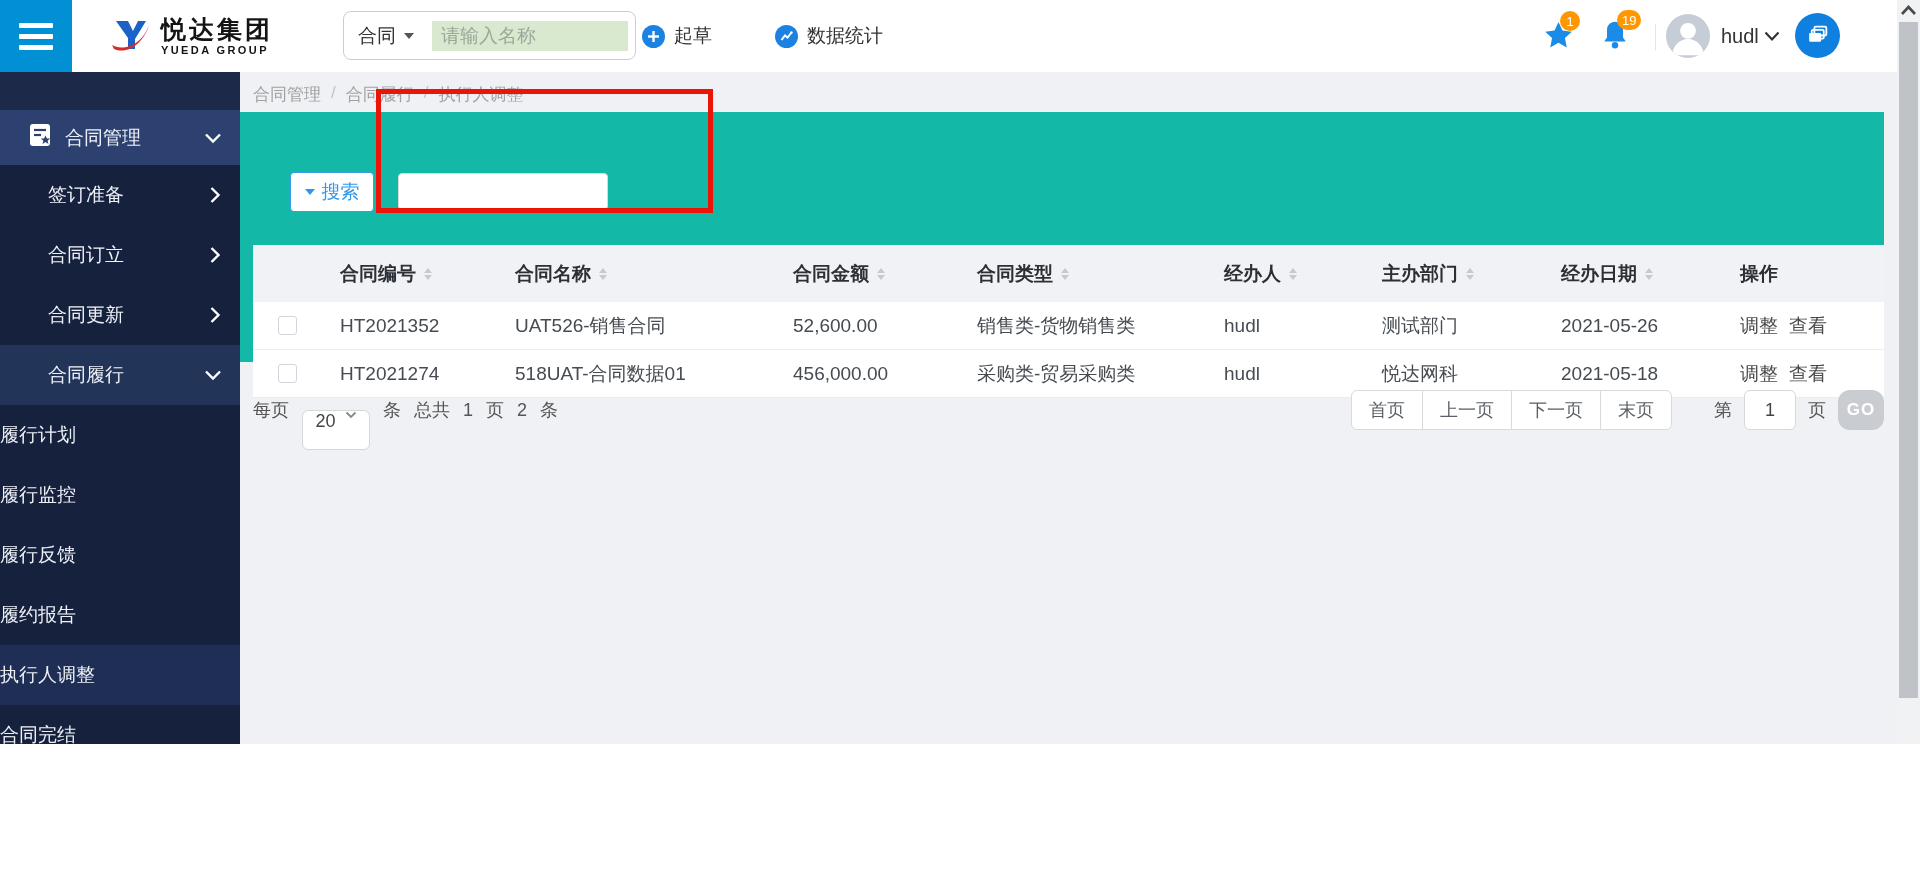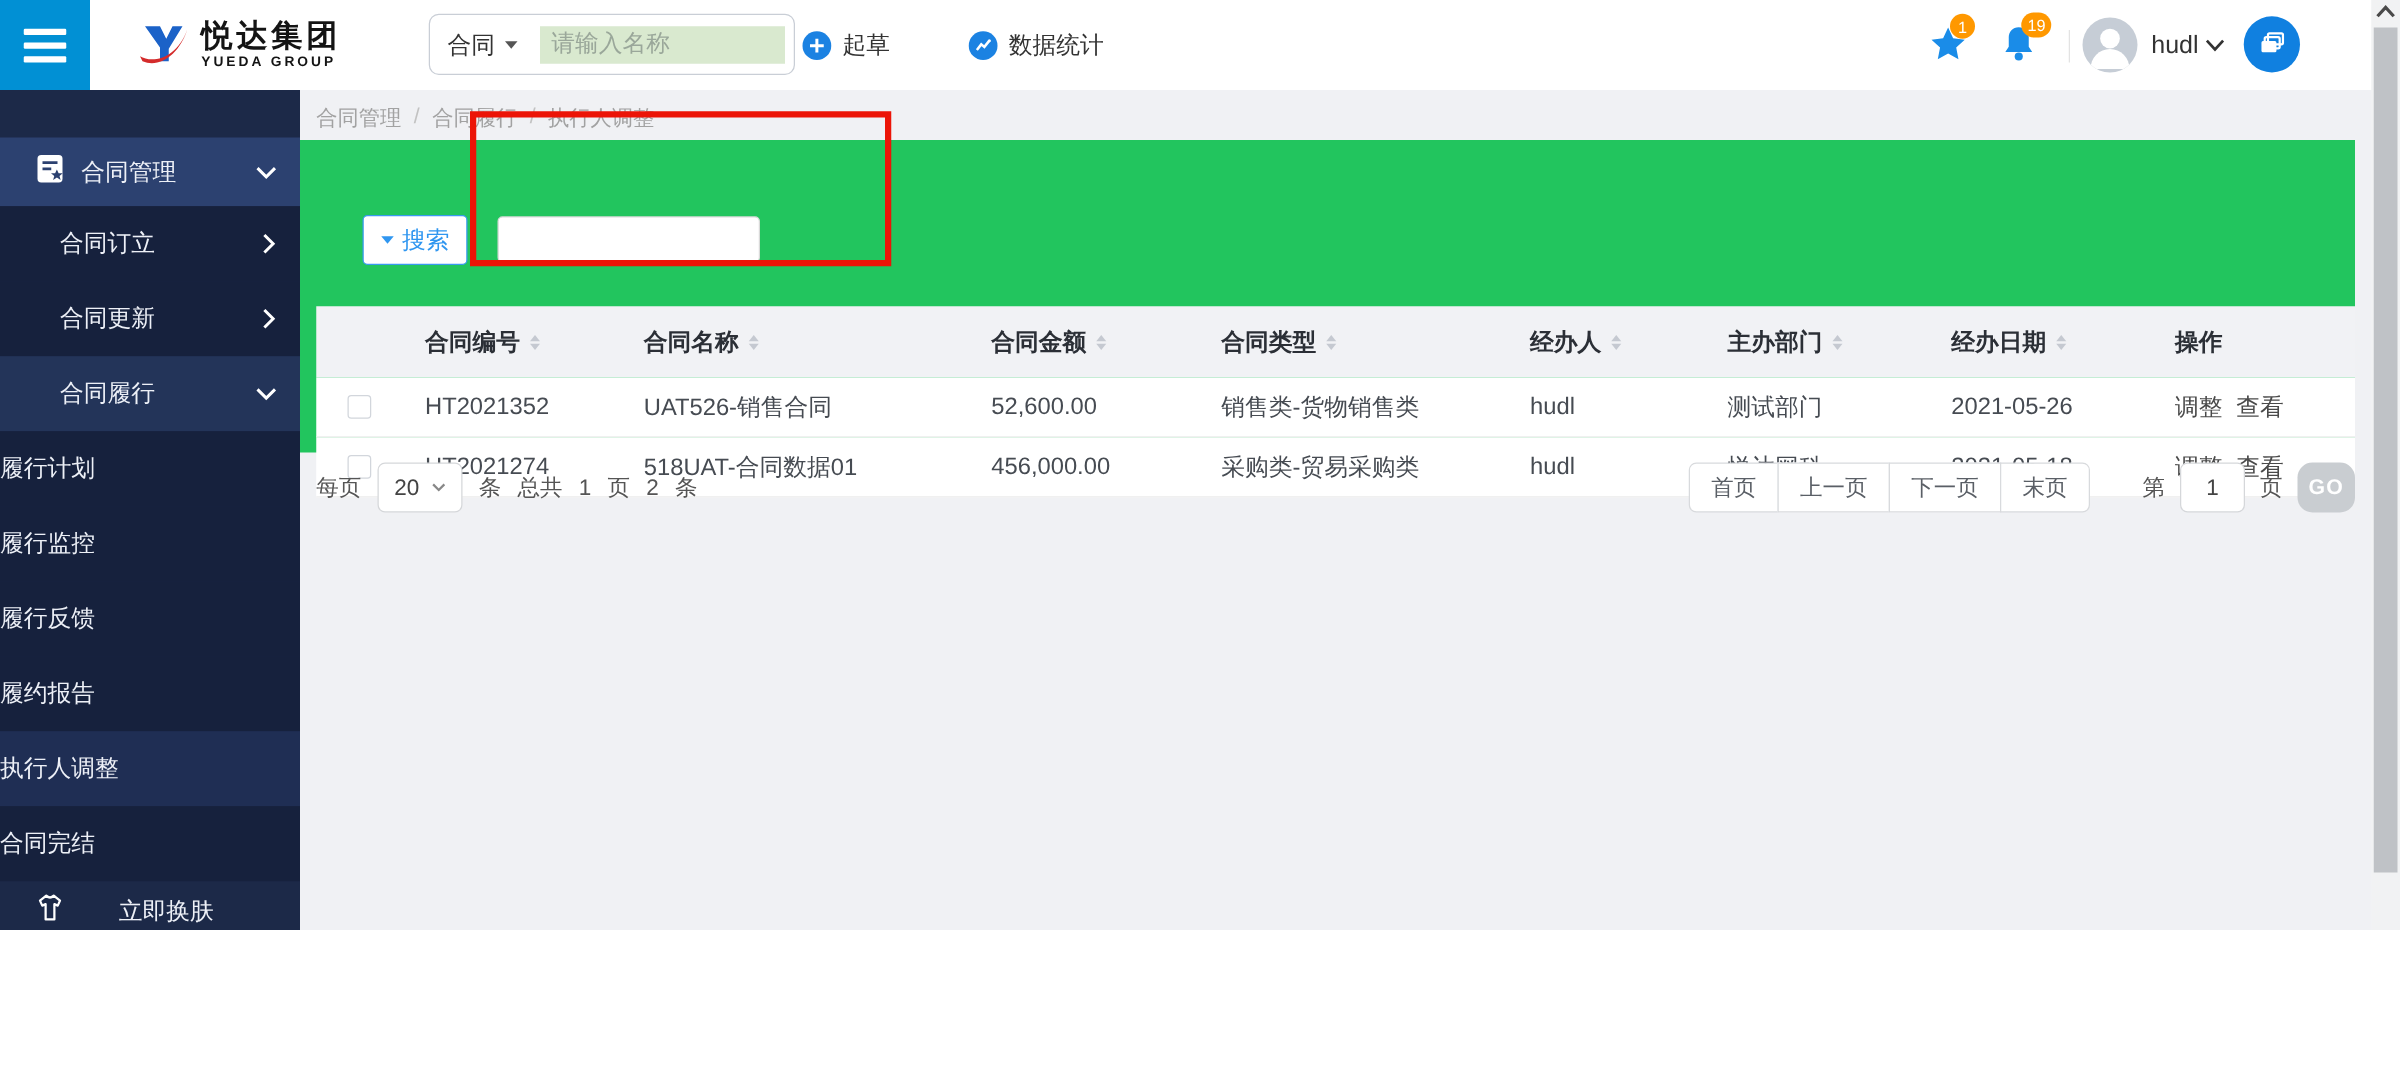--- a/index.html
+++ b/index.html
@@ -42,42 +42,42 @@
   .s-active { background:#1f2e54; }
   .s-util { height:48px; padding-left:27px;gap:30px; }
   .s-util .txt { margin-left:12px; }
   .chev { position:absolute; right:18px; top:50%; transform:translateY(-50%); display:flex; }
 
   
   .main { position:absolute; left:240px; top:72px; width:1680px; height:800px; }
   .breadcrumb { position:absolute; left:13px; top:11px; display:flex; gap:10px; font-size:17px; color:#a2a2a2; }
   .bc-sep { color:#c2c2c2; }
   .bc-link { cursor:pointer; }
-  .panel { position:absolute; left:0; top:40px; width:1644px; height:250px; background:#22c55e; }
+  .panel { position:absolute; left:0; top:40px; width:1644px; height:250px; background:#14b8a6; }
   .search-btn { position:absolute; left:50px; top:60px; width:84px; height:40px; background:#fff; border:1px solid #3a9af0; border-radius:4px; color:#2f96f0; font-size:19px; display:flex; align-items:center; justify-content:center; gap:7px; cursor:pointer; }
   .caret-blue { width:0; height:0; border-left:5px solid transparent; border-right:5px solid transparent; border-top:6px solid #2f96f0; }
   .filter-input { position:absolute; left:158px; top:61px; width:210px; height:37px; border:1px solid #d9d9d9; border-radius:4px; background:#fff; outline:none; font-size:18px; padding:0 10px; }
 
   
   .table { position:absolute; left:13px; top:133px; width:1631px; }
   .trow, .thead { display:grid; grid-template-columns:87px 175px 278px 184px 247px 158px 179px 179px 144px; align-items:center; }
   .thead { height:57px; background:#f1f2f5; font-size:19px; font-weight:700; color:#2b2f36; }
   .th { display:flex; align-items:center; gap:8px; }
   .sort { display:flex; flex-direction:column; gap:2px; cursor:pointer; }
   .tri-up { width:0; height:0; border-left:4px solid transparent; border-right:4px solid transparent; border-bottom:5px solid #c5c9d1; }
   .tri-dn { width:0; height:0; border-left:4px solid transparent; border-right:4px solid transparent; border-top:5px solid #c5c9d1; }
   .trow { height:48px; background:#fff; border-bottom:1px solid #ececec; font-size:19px; color:#464b52; }
   .checkbox { width:19px; height:19px; border:1.5px solid #d2d6dc; border-radius:3px; background:#fff; margin-left:25px; cursor:pointer; }
   .cell-actions { display:flex; gap:11px; }
   .act-link { color:#4a4a4a; cursor:pointer; }
 
   
   .pager { position:absolute; left:13px; top:298px; width:1631px; display:flex; align-items:center; justify-content:space-between; font-size:18px; color:#555; }
   .pager-left { display:flex; align-items:center; gap:13px; }
-  .pp-select { width:68px; height:40px; background:#fff; border:1px solid #d5d7da; border-radius:6px; display:flex; align-items:center; justify-content:center; gap:9px; font-size:18px; color:#444; cursor:pointer; }
+  .pp-select { width:68px; height:40px; background:#fff; border:1px solid #d5d7da; border-radius:6px; display:flex; justify-content:center; gap:9px; font-size:18px; color:#444; cursor:pointer;margin-top:40px; }
   .pager-right { display:flex; align-items:center; gap:14px; }
   .pbtn-group { display:flex; }
   .pbtn { height:40px; padding:0 17px; background:#fff; border:1px solid #d8dadd; display:flex; align-items:center; font-size:18px; color:#5a5f66; cursor:pointer; margin-left:-1px; }
   .pbtn:first-child { border-radius:6px 0 0 6px; margin-left:0; }
   .pbtn:last-child { border-radius:0 6px 6px 0; }
   .jump-wrap { display:flex; align-items:center; gap:12px; margin-left:28px; }
   .jump-input { width:52px; height:40px; border:1px solid #d5d7da; border-radius:6px; background:#fff; text-align:center; font-size:18px; color:#444; outline:none; }
   .go-btn { width:46px; height:40px; background:#c9cdd1; border:none; border-radius:12px; color:#fff; font-size:17px; font-weight:700; letter-spacing:1px; cursor:pointer; }
 
   
@@ -196,20 +196,28 @@
           </svg>
       </span>
       <span class="txt">合同管理</span>
       <span class="chev">
           <svg width="18" height="14" viewBox="0 0 18 14">
             <polyline points="2,3.5 9,10.5 16,3.5" stroke="#fff" stroke-width="2.4" fill="none"></polyline>
           </svg>
         </span>
     </div>
 
+    <div class="s-item s-sub">
+      <span>签订准备</span>
+      <span class="chev">
+          <svg width="14" height="18" viewBox="0 0 14 18">
+            <polyline points="3.5,2 10.5,9 3.5,16" stroke="#fff" stroke-width="2.4" fill="none"></polyline>
+          </svg>
+        </span>
+    </div>
 
     <div class="s-item s-sub">
       <span>合同订立</span>
       <span class="chev">
           <svg width="14" height="18" viewBox="0 0 14 18">
             <polyline points="3.5,2 10.5,9 3.5,16" stroke="#fff" stroke-width="2.4" fill="none"></polyline>
           </svg>
         </span>
     </div>
 

